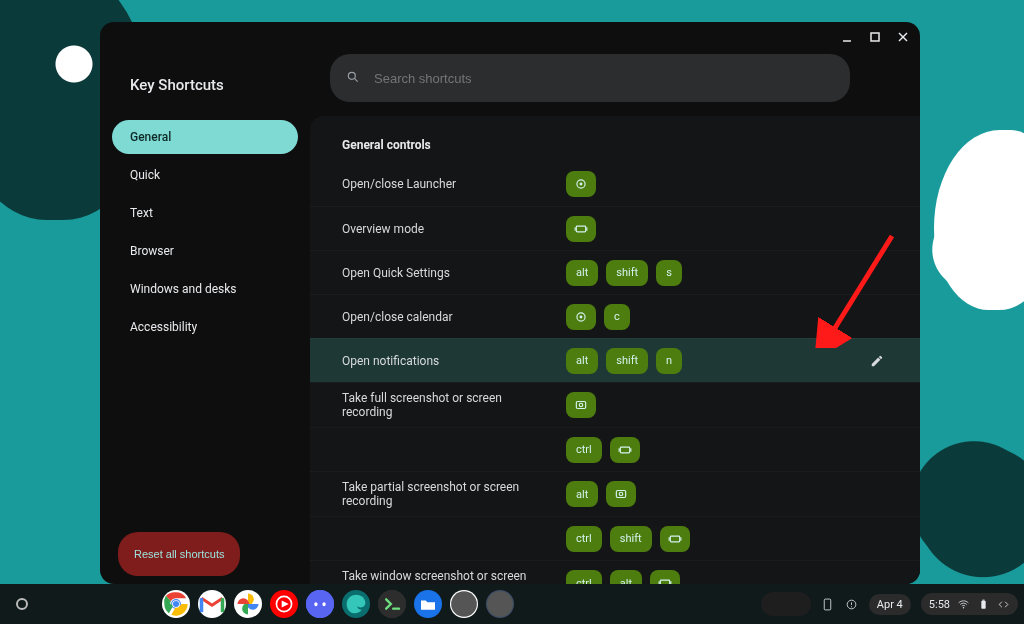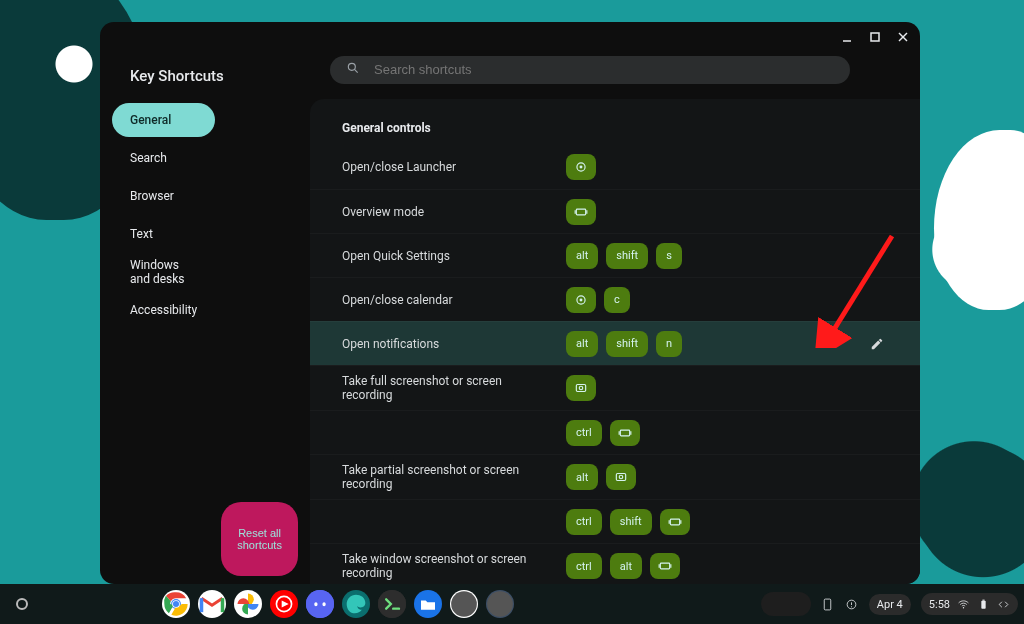--- a/index.html
+++ b/index.html
@@ -45,34 +45,34 @@
     padding: 4px 10px 0 0;
     gap: 14px;
   }
   .winctl { width:14px; height:14px; display:flex; align-items:center; justify-content:center; color:#e8eaed; font-size:12px;}
   .winctl svg { width:12px; height:12px; stroke:#e8eaed; stroke-width:1.5; fill:none;}
   .header-row {
     display:flex; align-items:center; padding: 6px 22px 14px 30px;
   }
   .app-title { font-size:15px; font-weight:500; width:200px;margin-top:13px;}
   .search {
-    flex:1; max-width:520px; height:28px; background:#2b2d2e; border-radius:20px;
+    flex:1; max-width:520px; height:48px; background:#2b2d2e; border-radius:20px;
     display:flex; align-items:center; padding:0 16px; gap:14px; color:#9aa0a6;
   }
   .search input { background:transparent; border:none; outline:none; color:#e8eaed; font-size:13px; flex:1;}
   .body { flex:1; display:flex; overflow:hidden;}
-  .sidebar { width:210px; padding:4px 12px 12px 12px; display:flex; flex-direction:row;}
+  .sidebar { width:210px; padding:4px 12px 12px 12px; display:flex; flex-direction:column;}
   .nav-item {
     height:34px; border-radius:17px; display:flex; align-items:center;
     padding:0 18px; font-size:12px; color:#e8eaed; margin-bottom:4px; cursor:pointer;
   }
   .nav-item.active { background:#7fdad3; color:#0e2a28; font-weight:500;}
   .reset-btn {
-    margin-top:auto; align-self:flex-start; background:#be185d; color:#9de3dc;
-    font-size:11px; padding:25px 16px; border-radius:20px; border:none; cursor:pointer; margin-left:6px; margin-bottom:-4px;
+    margin-top:auto; align-self:flex-start; background:#7f1d1d; color:#9de3dc;
+    font-size:11px; padding:16px 16px; border-radius:20px; border:none; cursor:pointer; margin-left:6px; margin-bottom:-4px;
   }
   .content { flex:1; background:#131516; border-radius:14px 0 0 0; margin-top:0; padding:22px 0 0 0; overflow-y:auto;}
   .section-title { font-size:12px; font-weight:700; padding:0 32px 10px 32px;}
   .row {
     display:flex; align-items:center; min-height:44px; padding:8px 32px;
     border-top:1px solid rgba(255,255,255,0.03);
     gap:14px;
   }
   .row:first-of-type{border-top:none;}
   .row.highlight { background:#1e3836;}
@@ -145,23 +145,23 @@
             <circle cx="10" cy="10" r="6"></circle>
             <line x1="20" y1="20" x2="14.5" y2="14.5"></line>
           </svg></span>
       <input placeholder="Search shortcuts" style="">
     </div>
   </div>
   <div class="body">
     <div class="sidebar">
       <div id="nav-holder">
           <div class="nav-item active">General</div>
-          <div class="nav-item">Search</div>
+          <div class="nav-item">Quick</div>
+          <div class="nav-item">Text</div>
           <div class="nav-item">Browser</div>
-          <div class="nav-item">Text</div>
           <div class="nav-item">Windows and desks</div>
           <div class="nav-item">Accessibility</div>
         </div>
       <button class="reset-btn">Reset all shortcuts</button>
     </div>
     <div class="content">
       <div class="section-title">General controls</div>
       <div id="rows-holder">
           <div class="row">
             <div class="row-label">Open/close Launcher</div>

